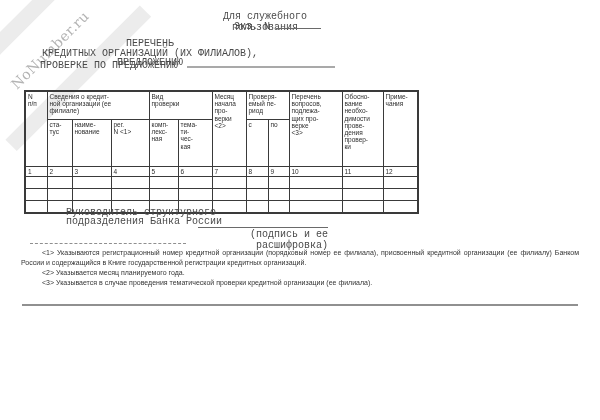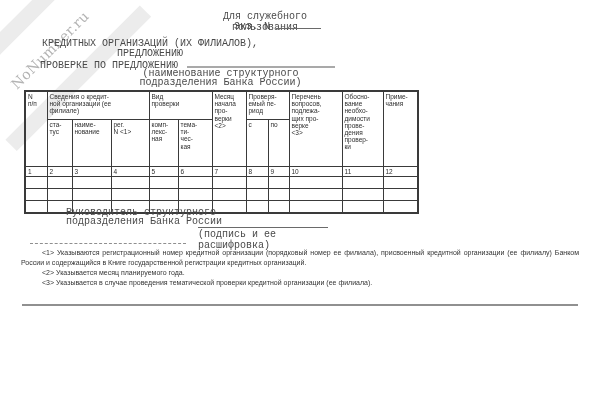--- a/index.html
+++ b/index.html
@@ -28,21 +28,21 @@
   table.plan th,table.plan td{border:1px solid #3a3a3a;font-family:"Liberation Sans",sans-serif;
              font-size:6.5px;line-height:7.2px;font-weight:normal;color:#2e2e2e;
              text-align:left;vertical-align:top;padding:1px 2px;white-space:pre-line;overflow:hidden;}
   tr.hr1 th{height:25px;}
   tr.hr2 th{height:44px;}
   tr.nums td{height:7px;}
   tr.empty td{height:9px;}
   
   .sig-role{position:absolute;left:28px;top:209px;line-height:8.5px;margin-left:38px;}
   .sig-line{position:absolute;left:198px;top:219px;width:130px;height:8px;border-bottom:1px solid #6a6a6a;}
-  .sig-caption{position:absolute;left:198px;top:229px;width:130px;text-align:left;}
+  .sig-caption{position:absolute;left:198px;top:229px;width:130px;text-align:right;}
   
   .fn-sep{position:absolute;left:30px;top:243px;width:156px;border-top:1px dashed #8f8f8f;height:0;}
   .footnotes{position:absolute;left:21px;top:248px;width:558px;font-size:7px;line-height:10px;color:#333;}
   .footnotes p{margin:0;text-indent:21px;}
   .footnotes p.just{text-align:justify;}
   .bottom-rule{position:absolute;left:22px;top:304px;width:556px;height:2px;background:#909090;}
 </style>
 </head>
 <body>
 
@@ -55,32 +55,29 @@
   </div>
 
   <div class="classification tw">Для служебного пользования</div>
 
   <div class="copy-line tw">
     <span>Экз. N</span>
     <span class="uline-sm"></span>
   </div>
 
   <div class="title-block tw">
+    <div>ПЕРЕЧЕНЬ</div>
     <div>КРЕДИТНЫХ ОРГАНИЗАЦИЙ (ИХ ФИЛИАЛОВ), ПРЕДЛОЖЕНИЮ</div>
   </div>
 
   <div class="title3-row tw">
     <span>ПРОВЕРКЕ ПО ПРЕДЛОЖЕНИЮ</span>
     <span class="uline-lg"></span>
   </div>
 
-  <div class="caption-block tw">
-    <div>(наименование структурного</div>
-    <div>подразделения Банка России)</div>
-  </div>
 
   <table class="plan">
     <colgroup>
       <col style="width:22px">
         <col style="width:25px">
         <col style="width:39px">
         <col style="width:38px">
       <col style="width:29px">
         <col style="width:34px">
         <col style="width:34px">

